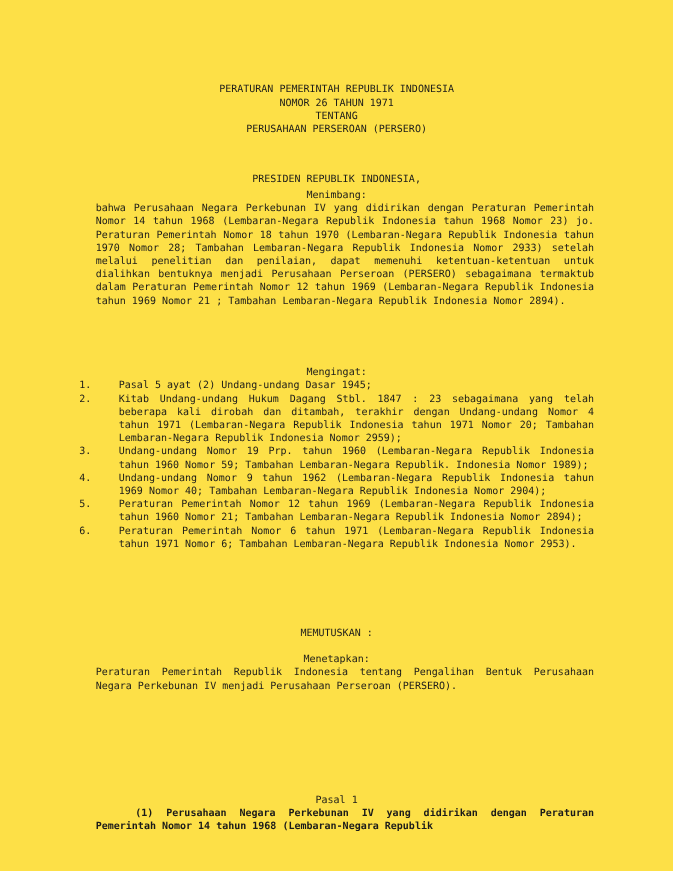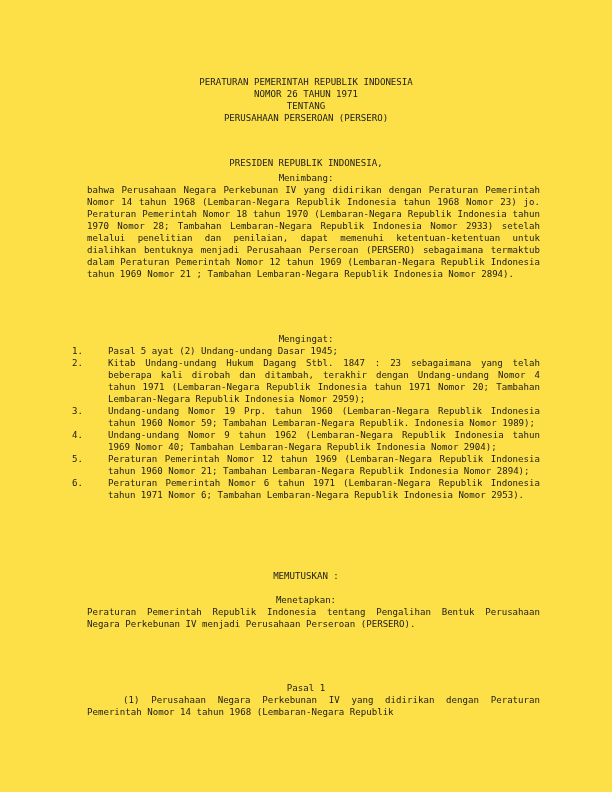--- a/index.html
+++ b/index.html
@@ -58,20 +58,21 @@
     white-space: pre;
   }
   .num-text {
     display: block;
     text-align: justify;
     text-align-last: left;
     white-space: pre-wrap;
   }
   .para-indent {
     text-indent: 36px;
+    font-weight: bold;
   }
 </style>
 </head>
 <body>
 
 <div class="page">
   <div class="body-col" style="top:76px;">
     <div class="center">PERATURAN PEMERINTAH REPUBLIK INDONESIA</div>
     <div class="center">NOMOR 26 TAHUN 1971</div>
     <div class="center">TENTANG</div>
@@ -122,17 +123,17 @@
     <div class="just">Peraturan Pemerintah Republik Indonesia tentang Pengalihan Bentuk Perusahaan Negara Perkebunan IV menjadi Perusahaan Perseroan (PERSERO).</div>
   </div>
 
   <div class="body-col" style="top:570px;">
     <div class="center">MEMUTUSKAN :</div>
   </div>
 
   <div class="body-col" style="top:646px;">
   </div>
 
-  <div class="body-col" style="top:682px;">
+  <div class="body-col" style="top:722px;">
     <div class="center">Pasal 1</div>
     <div class="just para-indent">(1) Perusahaan Negara Perkebunan IV yang didirikan dengan Peraturan Pemerintah Nomor 14 tahun 1968 (Lembaran-Negara Republik</div>
   </div>
 </div>
 
 </body></html>

